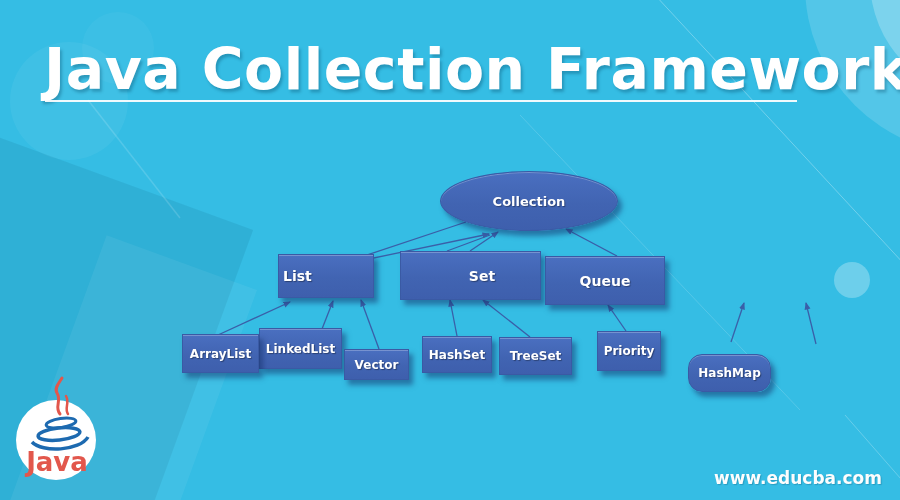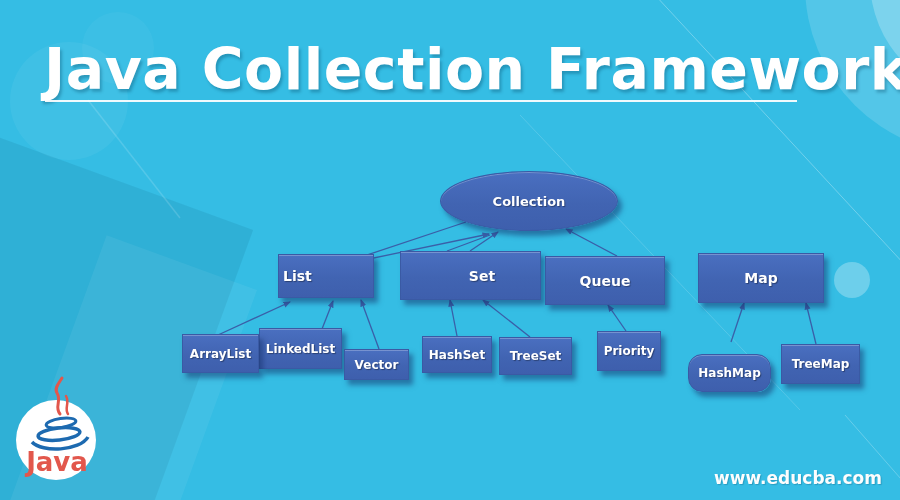--- a/index.html
+++ b/index.html
@@ -110,30 +110,28 @@
       <line x1="731" y1="342" x2="744" y2="303" marker-end="url(#arrow)"></line>
       <line x1="816" y1="344" x2="806" y2="303" marker-end="url(#arrow)"></line>
     </g>
   </svg>
 
   <div class="node oval" id="n-collection">Collection</div>
 
   <div class="node lvl1 align-left" id="n-list">List</div>
   <div class="node lvl1" id="n-set">Set</div>
   <div class="node lvl1" id="n-queue">Queue</div>
-  <div class="node lvl1" id="n-map">Map</div>
 
   <div class="node lvl2" id="n-linkedlist">LinkedList</div>
   <div class="node lvl2" id="n-arraylist">ArrayList</div>
   <div class="node lvl2" id="n-vector">Vector</div>
   <div class="node lvl2" id="n-hashset">HashSet</div>
   <div class="node lvl2" id="n-treeset">TreeSet</div>
   <div class="node lvl2" id="n-priority">Priority</div>
   <div class="node lvl2" id="n-hashmap">HashMap</div>
-  <div class="node lvl2" id="n-treemap">TreeMap</div>
 
   <svg class="java-logo" width="96" height="112" viewBox="0 0 96 112">
     <circle cx="48" cy="70" r="40" fill="#ffffff"></circle>
     <g fill="none" stroke="#e2574c" stroke-linecap="round">
       <path d="M52,44 C46,37 54,31 49,23 C46,18 51,13 54,8" stroke-width="3"></path>
       <path d="M60,44 C56,38 62,33 58,26" stroke-width="2.5"></path>
     </g>
     <g fill="none" stroke="#1d6ab0">
       <ellipse cx="53" cy="53" rx="15" ry="4.5" stroke-width="3" transform="rotate(-8 53 53)"></ellipse>
       <ellipse cx="51" cy="64" rx="21" ry="6" stroke-width="3.5" transform="rotate(-6 51 64)"></ellipse>

